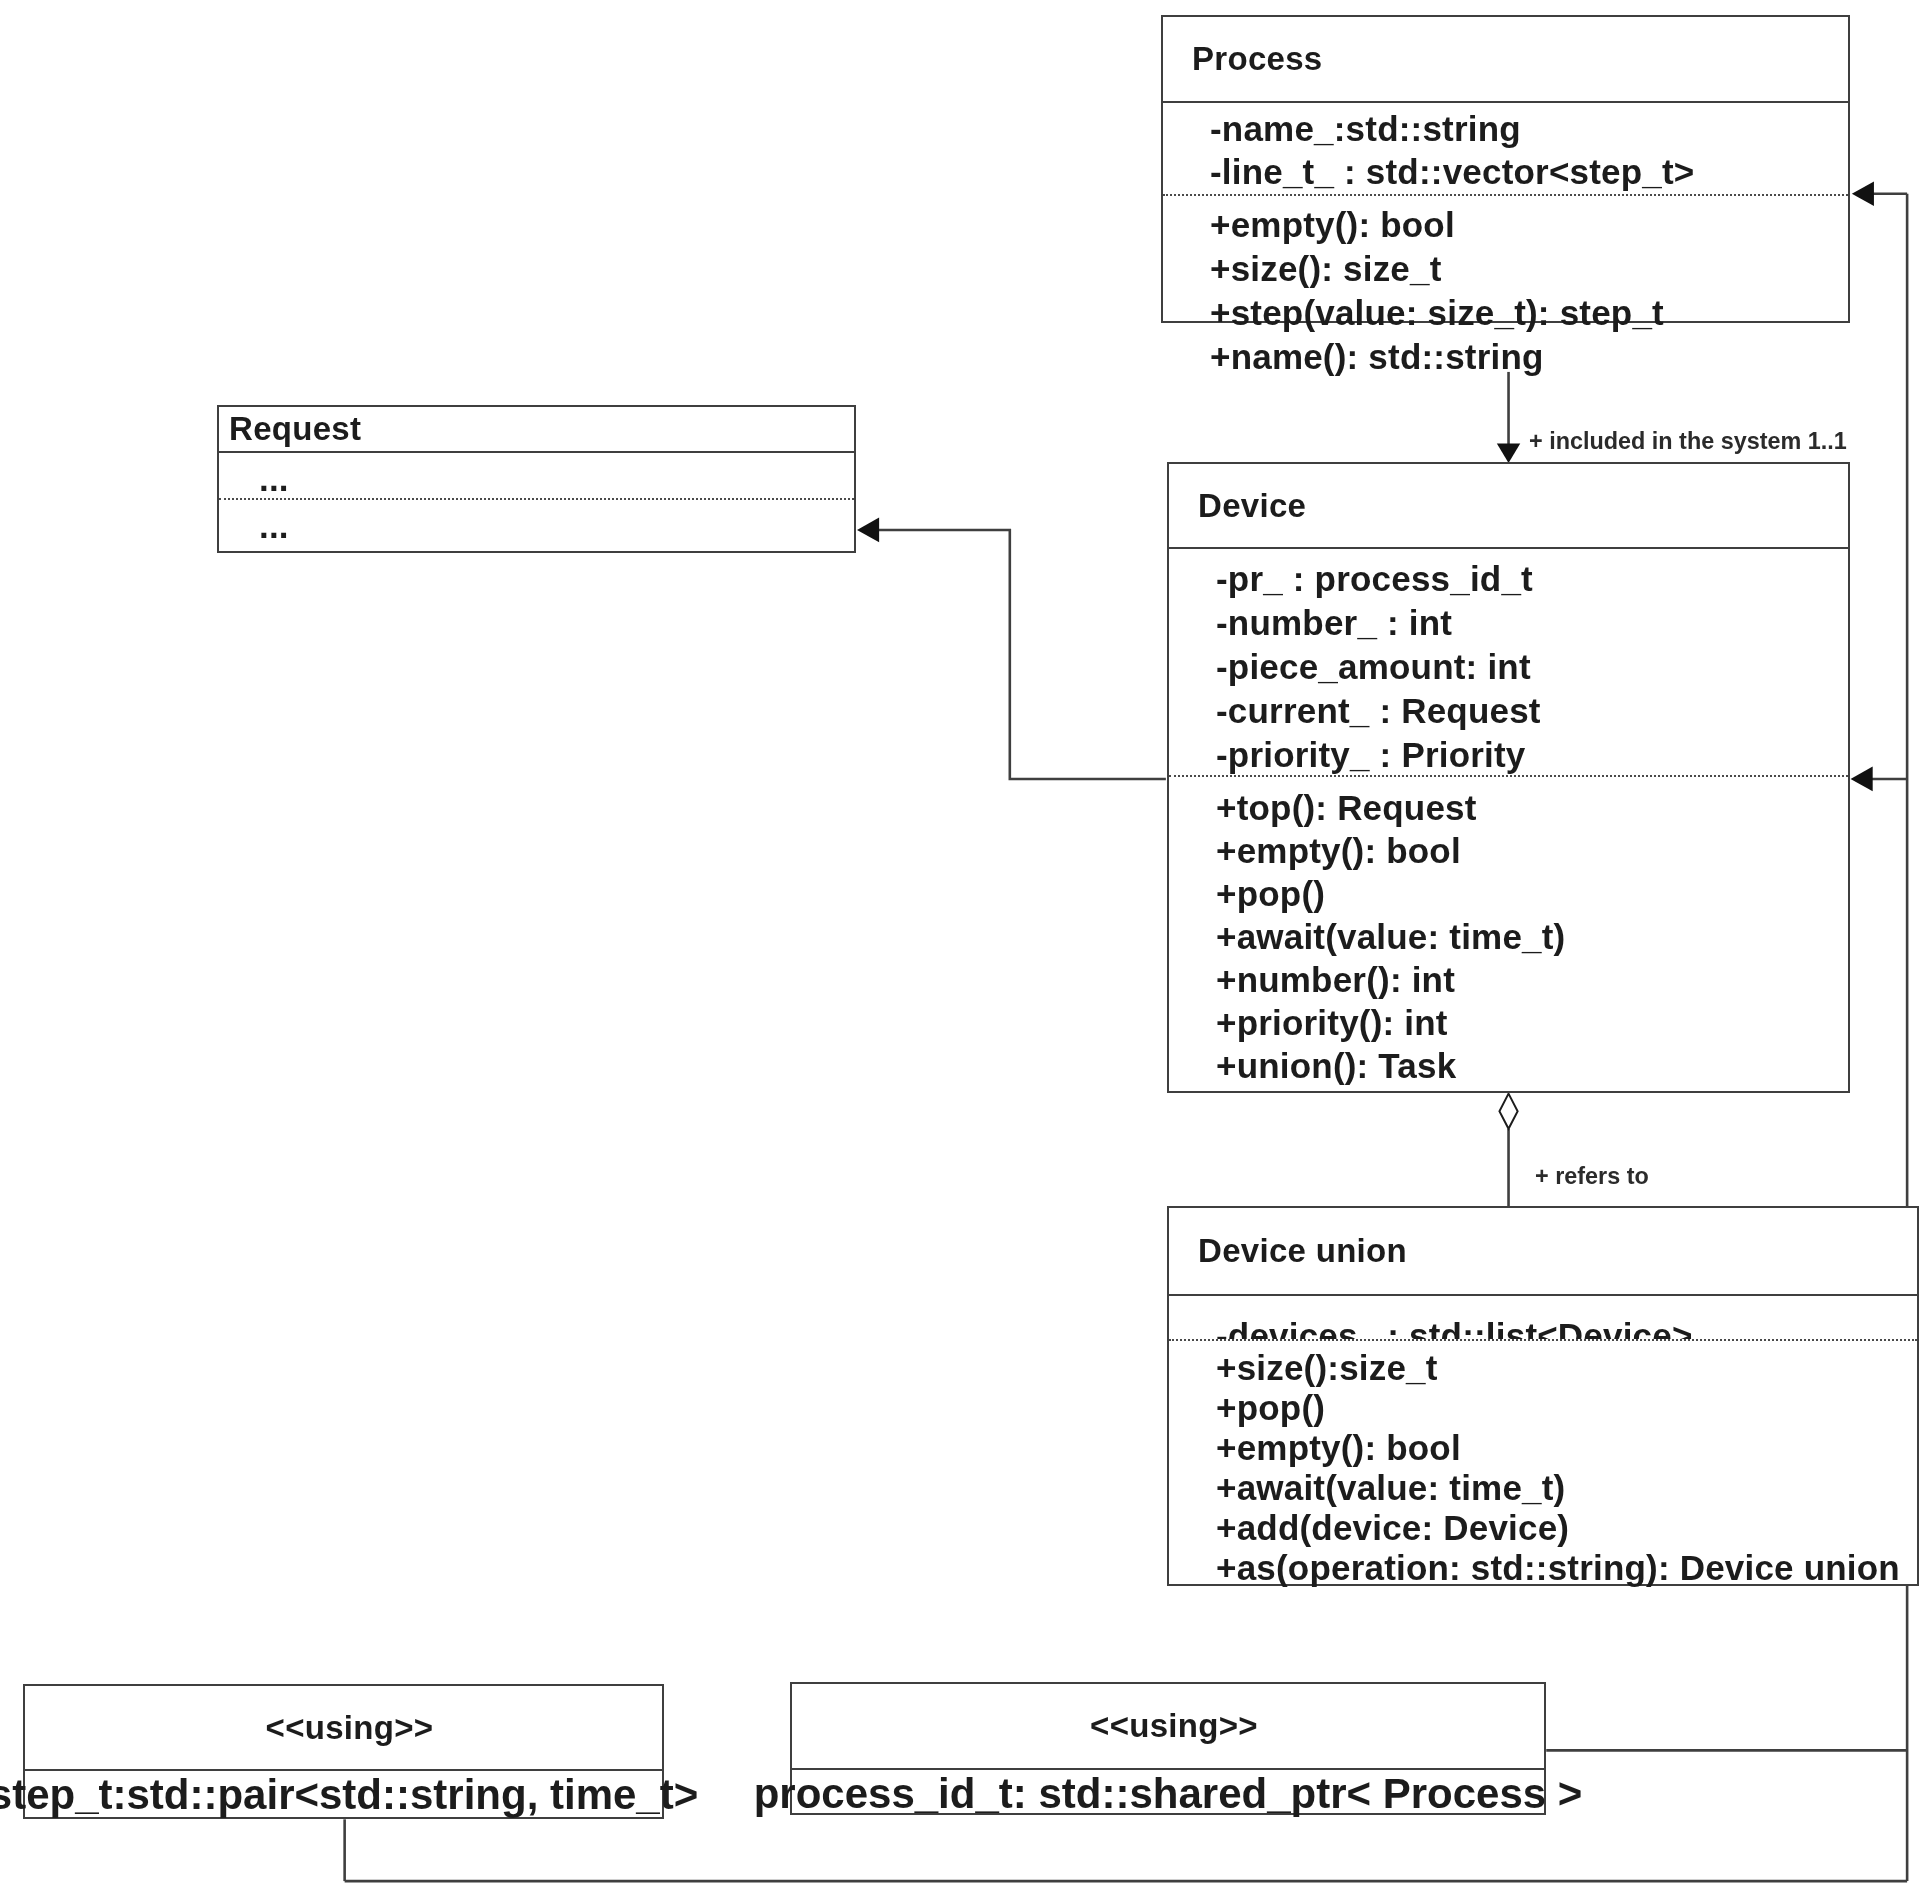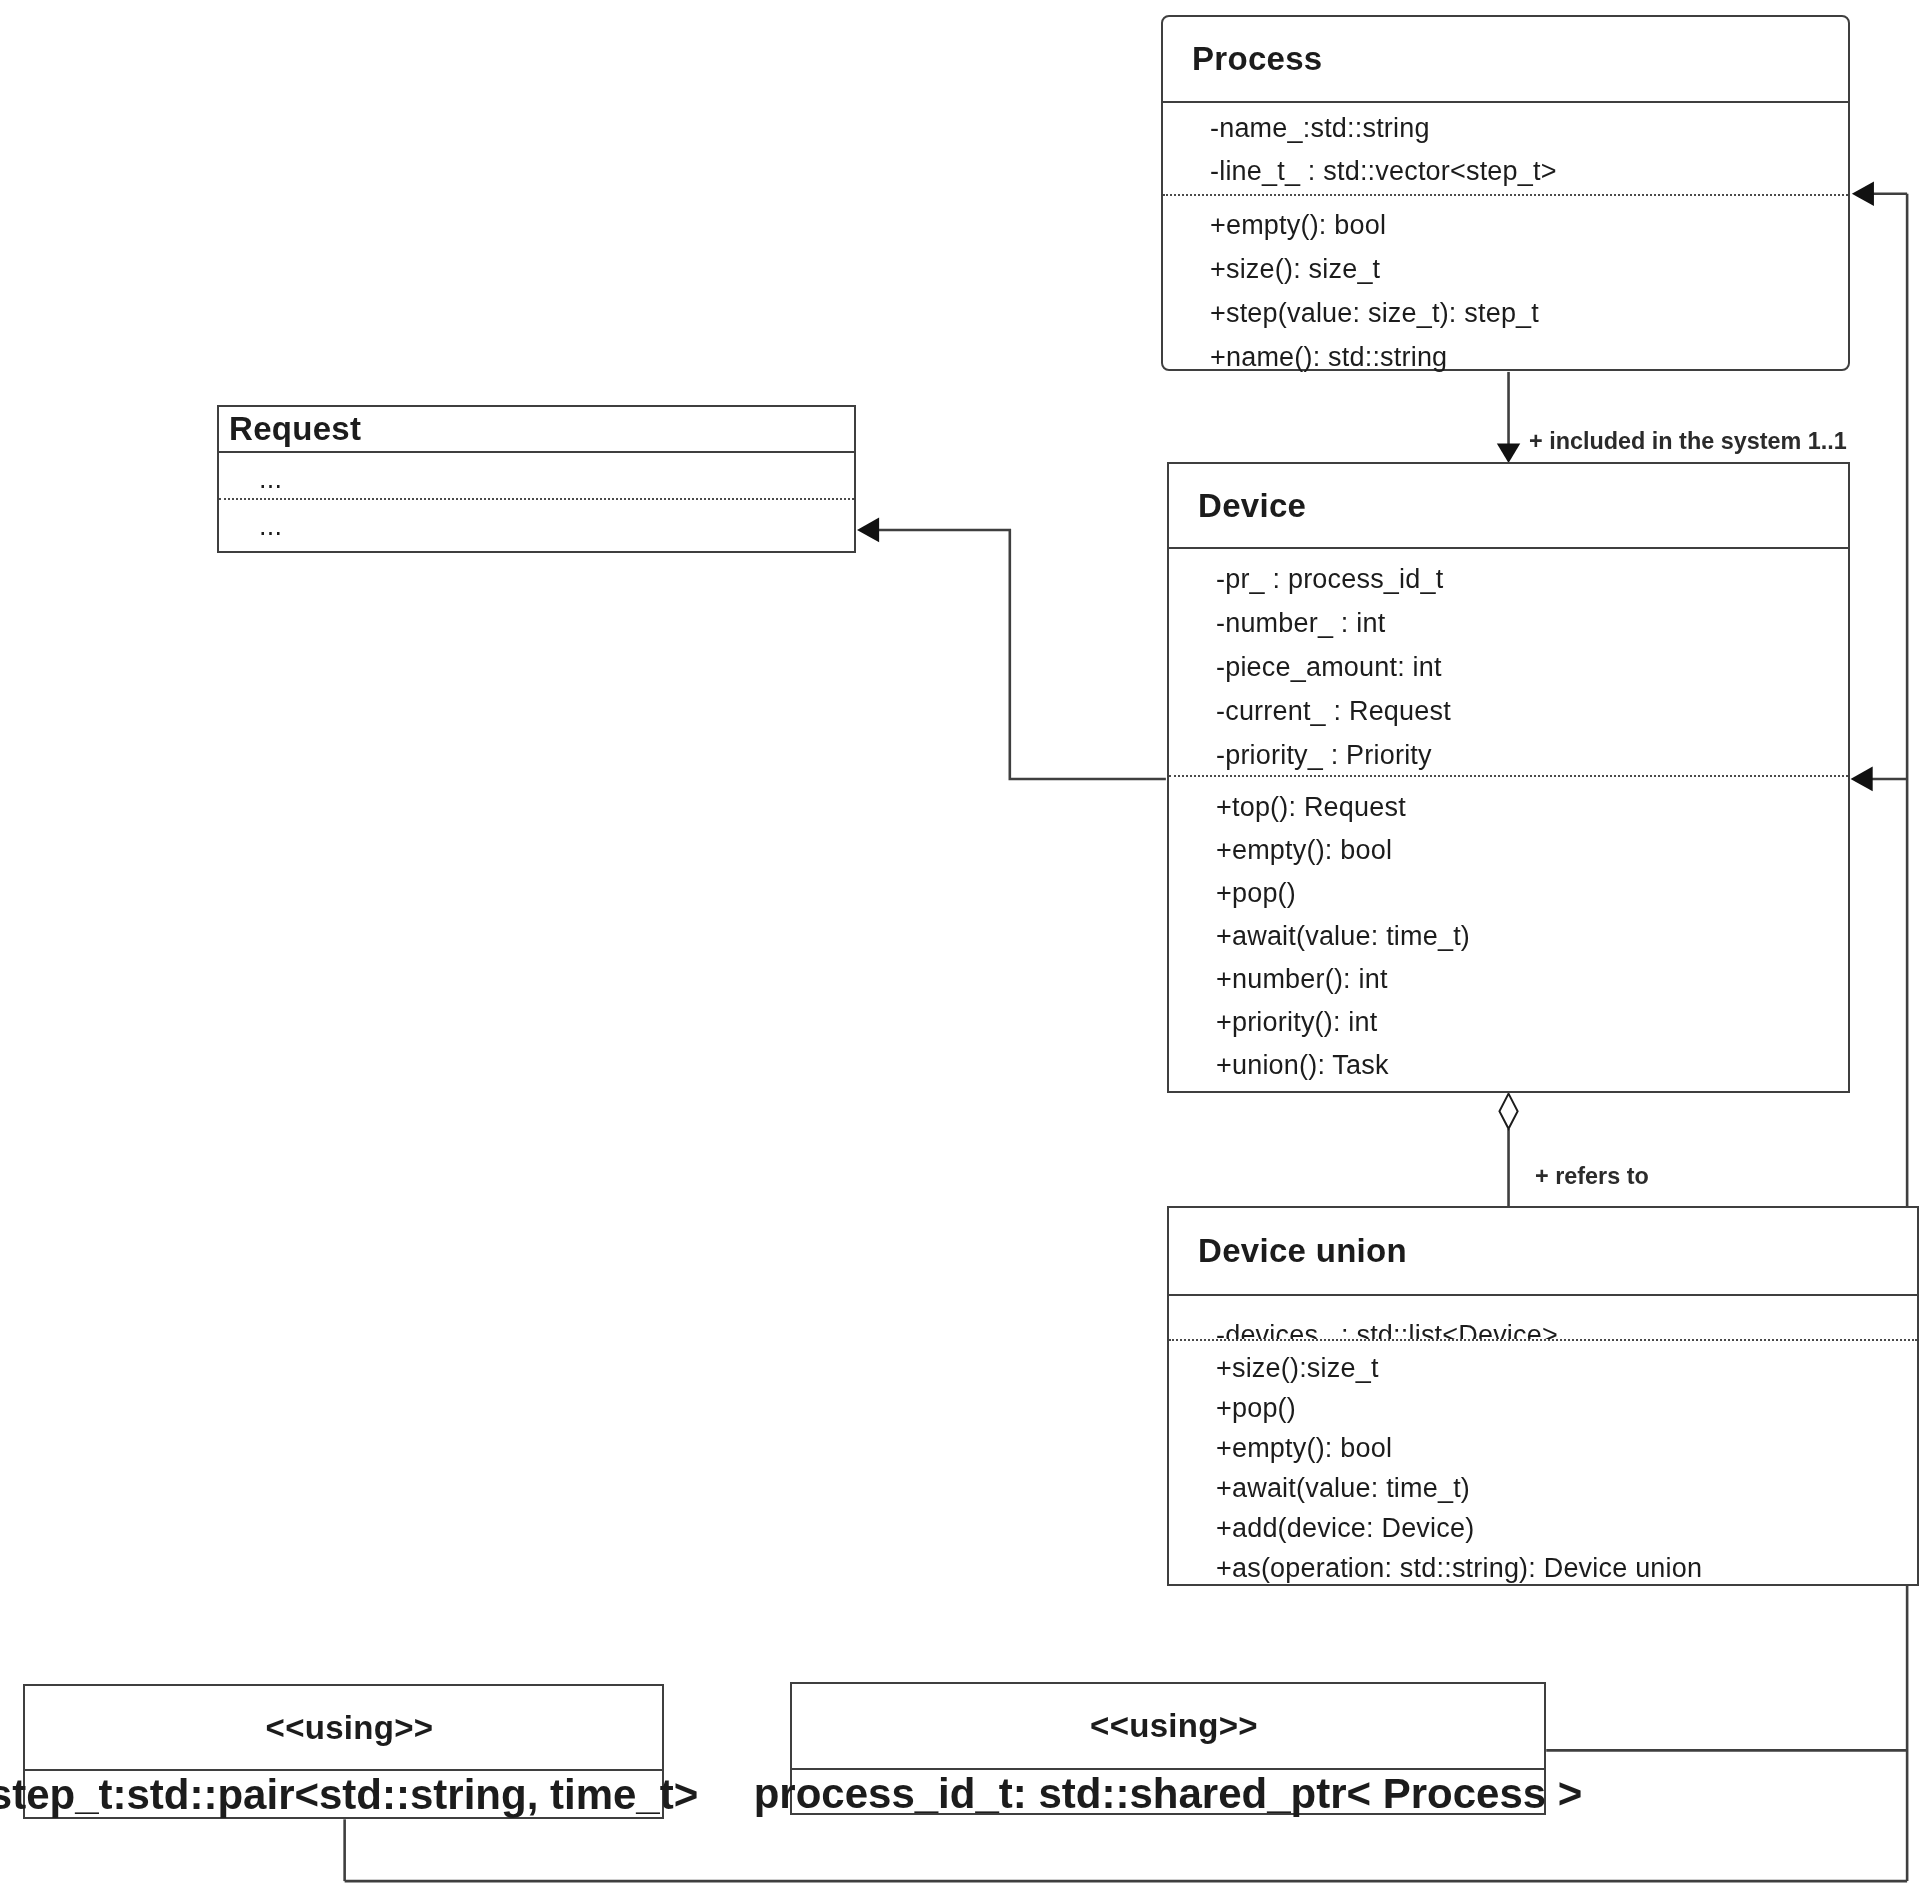--- a/index.html
+++ b/index.html
@@ -38,22 +38,22 @@
   }
   .uml-title.centered { justify-content: center; padding-left: 12px; }
   .uml-section {
     box-sizing: border-box;
     flex: 0 0 auto;
     overflow: hidden;
   }
   .uml-section.dotted { border-bottom: 2.6px dotted #4a4a4a; }
   .uml-section .row {
     padding-left: 47px;
-    font-size: 27px;
-    font-weight: 400;
+    font-size: 35px;
+    font-weight: 700;
     letter-spacing: 0.2px;
     white-space: nowrap;
   }
   .uml-body-center {
     box-sizing: border-box;
     display: flex;
     align-items: center;
     justify-content: center;
     font-size: 42px;
     font-weight: 600;
@@ -62,21 +62,21 @@
   }
   .edge-label {
     position: absolute;
     font-size: 23.4px;
     font-weight: 600;
     color: #2b2b2b;
     white-space: nowrap;
     margin-top: 24px;
   }
   
-  #box-process      { left: 1161px; top: 15px;   width: 689px; height: 356px; border-radius: 8px; }
+  #box-process      { left: 1161px; top: 15px;   width: 689px; height: 308px; }
   #box-process .uml-title   { height: 86px; }
   #box-process .attrs       { height: 93px; padding-top: 3.9px; }
   #box-process .attrs .row  { line-height: 43px; }
   #box-process .methods     { padding-top: 6.5px; }
   #box-process .methods .row{ line-height: 44px; }
 
   #box-request      { left: 217px;  top: 405px;  width: 639px;  height: 148px; }
   #box-request .uml-title   { height: 46px; padding-left: 10px; }
   #box-request .attrs       { height: 47px; padding-top: 9px; }
   #box-request .attrs .row  { line-height: 34px; padding-left: 40px; }

